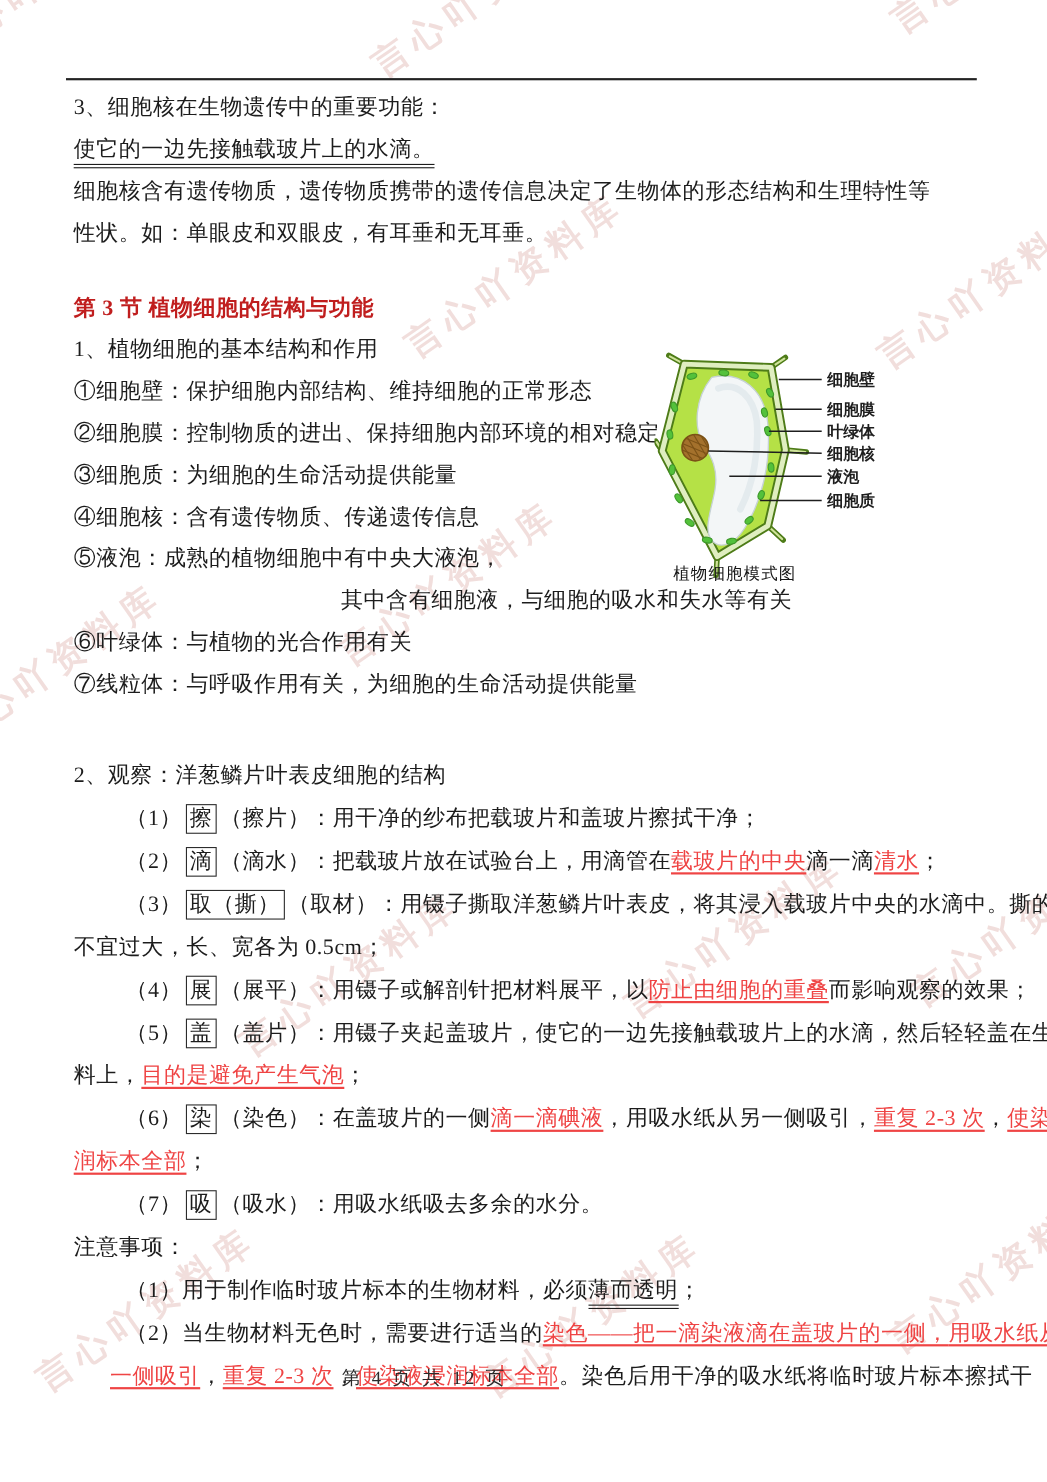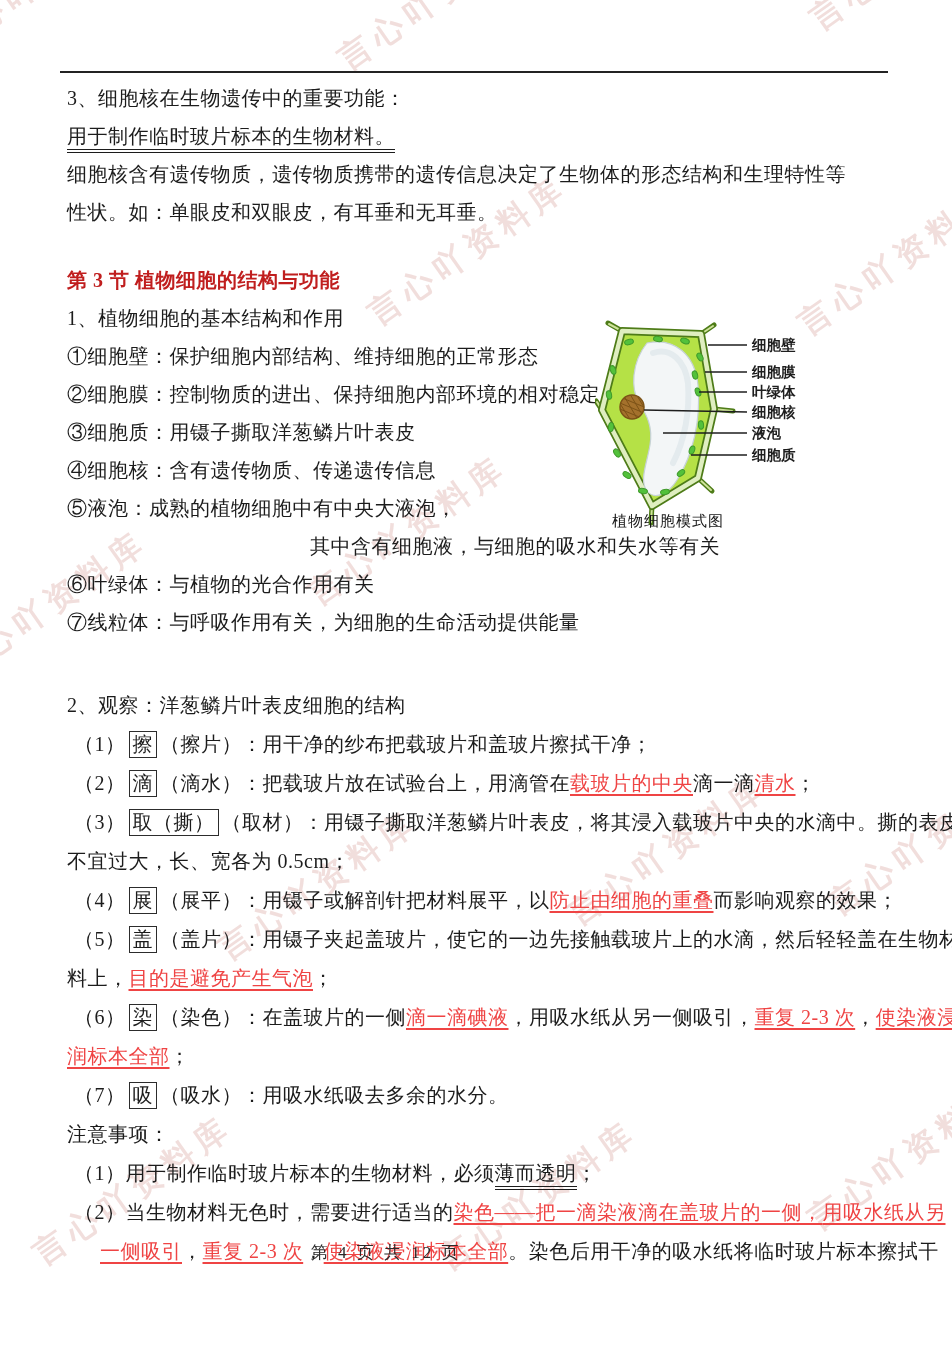--- a/index.html
+++ b/index.html
@@ -20,21 +20,21 @@
     position:absolute; left:60px; top:71px; width:828px; height:0;
     border-top:2px solid #232323; z-index:1;
   }
   
   #doc { position:absolute; left:67px; top:79px; width:824px; z-index:2; }
   .ln { white-space:nowrap; font-size:20px; letter-spacing:0.5px; }
   .lh38 { line-height:38px; }
   .lh39 { line-height:39px; }
   .mt30 { margin-top:30px; }
   .mt31 { margin-top:45px; }
-  .pad8  { padding-left:7px;  }
+  .pad8  { padding-left:7px;margin-left:40px;  }
   .pad34 { padding-left:33px; }
   .pad72 { padding-left:72px;text-align:center; }
   .hred {
     color:#c01e1e; font-weight:bold;
     font-family:Liberation Serif, serif;
     font-size:20px;
   }
   .seg-n { }
   .seg-b {
     color:#ef4444; text-decoration:underline;
@@ -79,28 +79,28 @@
 <span class="wm" style="left:560px; top:900px;">言心吖资料库</span>
 <span class="wm" style="left:820px; top:890px;">言心吖资料库</span>
 <span class="wm" style="left:25px; top:1240px;">言心吖资料库</span>
 <span class="wm" style="left:430px; top:1245px;">言心吖资料库</span>
 <span class="wm" style="left:800px; top:1205px;">言心吖资料库</span>
 
 <div class="header-rule"></div>
 
 <div id="doc">
     <div class="ln lh38"><span class="seg-n">3、细胞核在生物遗传中的重要功能：</span></div>
-    <div class="ln lh38"><span class="seg-d">用于制作临时玻片标本的生物材料。</span></div>
+    <div class="ln lh38"><span class="seg-d">使它的一边先接触载玻片上的水滴。</span></div>
     <div class="ln lh38"><span class="seg-n">细胞核含有遗传物质，遗传物质携带的遗传信息决定了生物体的形态结构和生理特性等</span></div>
     <div class="ln lh38"><span class="seg-n">性状。如：单眼皮和双眼皮，有耳垂和无耳垂。</span></div>
     <div class="ln lh38 hred mt30"><span class="seg-n">第 3 节 植物细胞的结构与功能</span></div>
     <div class="ln lh38"><span class="seg-n">1、植物细胞的基本结构和作用</span></div>
     <div class="ln lh38"><span class="seg-n">①细胞壁：保护细胞内部结构、维持细胞的正常形态</span></div>
     <div class="ln lh38"><span class="seg-n">②细胞膜：控制物质的进出、保持细胞内部环境的相对稳定</span></div>
-    <div class="ln lh38"><span class="seg-n">③细胞质：用镊子撕取洋葱鳞片叶表皮</span></div>
+    <div class="ln lh38"><span class="seg-n">③细胞质：为细胞的生命活动提供能量</span></div>
     <div class="ln lh38"><span class="seg-n">④细胞核：含有遗传物质、传递遗传信息</span></div>
     <div class="ln lh38"><span class="seg-n">⑤液泡：成熟的植物细胞中有中央大液泡，</span></div>
     <div class="ln lh38 pad72"><span class="seg-n">其中含有细胞液，与细胞的吸水和失水等有关</span></div>
     <div class="ln lh38"><span class="seg-n">⑥叶绿体：与植物的光合作用有关</span></div>
     <div class="ln lh38"><span class="seg-n">⑦线粒体：与呼吸作用有关，为细胞的生命活动提供能量</span></div>
     <div class="ln lh39 mt31"><span class="seg-n">2、观察：洋葱鳞片叶表皮细胞的结构</span></div>
     <div class="ln lh39 pad8"><span class="seg-n">（1）</span><span class="seg-x">擦</span><span class="seg-n">（擦片）：用干净的纱布把载玻片和盖玻片擦拭干净；</span></div>
     <div class="ln lh39 pad8"><span class="seg-n">（2）</span><span class="seg-x">滴</span><span class="seg-n">（滴水）：把载玻片放在试验台上，用滴管在</span><span class="seg-b">载玻片的中央</span><span class="seg-n">滴一滴</span><span class="seg-b">清水</span><span class="seg-n">；</span></div>
     <div class="ln lh39 pad8"><span class="seg-n">（3）</span><span class="seg-x">取（撕）</span><span class="seg-n">（取材）：用镊子撕取洋葱鳞片叶表皮，将其浸入载玻片中央的水滴中。撕的表皮</span></div>
     <div class="ln lh39"><span class="seg-n">不宜过大，长、宽各为 0.5cm；</span></div>

